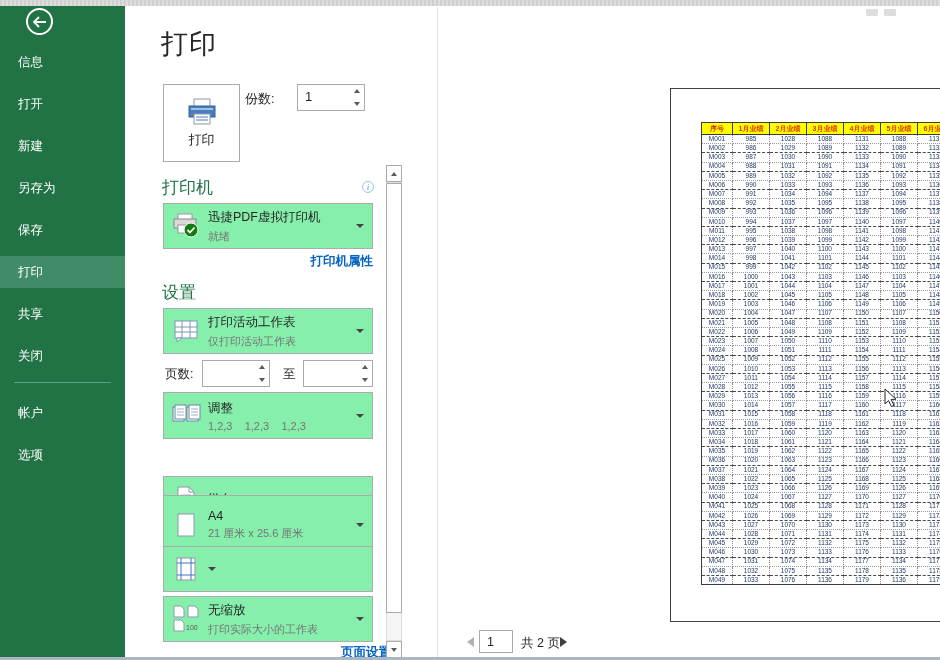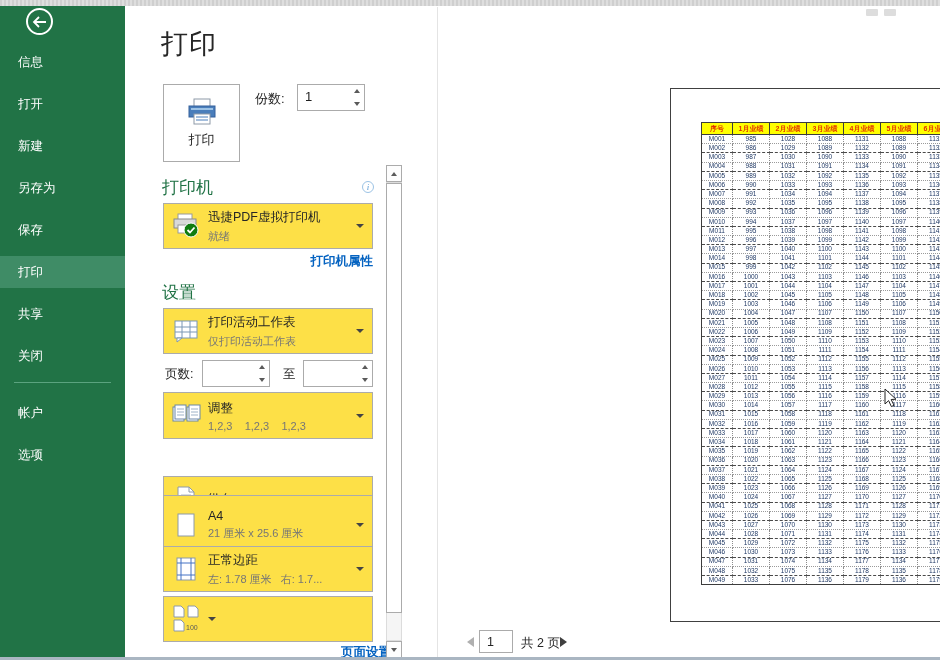--- a/index.html
+++ b/index.html
@@ -21,34 +21,34 @@
   .sb-menu { position:absolute; left:0; top:46px; width:125px; }
   .sb-item { height:32px; line-height:32px; padding-left:18px; color:#fff; font-size:12.5px; cursor:pointer; margin-bottom:10px; }
   .sb-item.active { background:#3f8c66; }
   .sb-divider { height:1px; background:#5ba37f; margin:4px 14px 14px 14px; }
 
   
   .page-title { position:absolute; left:161px; top:26px; font-size:27px; color:#262626; letter-spacing:1px; }
   .print-big { position:absolute; left:163px; top:84px; width:77px; height:78px; border:1px solid #ababab; background:#fff;
                display:flex; flex-direction:column; align-items:center; justify-content:center; gap:5px; cursor:pointer; }
   .print-big .lbl { font-size:13px; color:#262626; }
-  .copies-label { position:absolute; left:255px; top:90px; font-size:13px; color:#262626; }
+  .copies-label { position:absolute; left:245px; top:90px; font-size:13px; color:#262626; }
   .spinbox { position:absolute; border:1px solid #ababab; background:#fff; display:flex; }
   .spinbox .val { flex:1; font-size:13px; color:#1f1f1f; padding:4px 0 0 7px; }
   .spinbox .arrows { width:15px; display:flex; flex-direction:column; }
   .spinbox .arrows div { flex:1; display:flex; align-items:center; justify-content:center; cursor:pointer; }
   .tri-up { width:0; height:0; border-left:3.5px solid transparent; border-right:3.5px solid transparent; border-bottom:4px solid #5a5a5a; }
   .tri-dn { width:0; height:0; border-left:3.5px solid transparent; border-right:3.5px solid transparent; border-top:4px solid #5a5a5a; }
   .copies-spin { left:297px; top:84px; width:68px; height:27px; }
 
   .sec-header { position:absolute; font-size:17px; color:#217346; }
   .info-icon { position:absolute; left:362px; top:181px; width:12px; height:12px; border:1px solid #9cc3e5; border-radius:50%;
                color:#5b9bd5; font-size:9px; line-height:10px; text-align:center; font-family:"Liberation Serif",serif; font-style:italic; }
 
-  .drop { position:absolute; left:163px; width:210px; border:1px solid #ababab; background:#fde047; display:flex; align-items:center; cursor:pointer; }
+  .drop { position:absolute; left:163px; width:210px; border:1px solid #ababab; background:#86efac; display:flex; align-items:center; cursor:pointer; }
   .drop .ic { width:44px; display:flex; align-items:center; justify-content:center; flex-shrink:0; }
   .drop .tx { flex:1; overflow:hidden; }
   .drop .t1 { font-size:12.5px; color:#262626; white-space:pre; }
   .drop .t2 { font-size:11px; color:#767676; margin-top:3px; white-space:pre; }
   .drop .caret { width:16px; flex-shrink:0; }
   .caret i { display:block; width:0; height:0; border-left:4px solid transparent; border-right:4px solid transparent; border-top:4.5px solid #444; }
 
   .link { position:absolute; color:#0563c1; font-size:12.5px; cursor:pointer;font-weight:bold; }
 
   .pages-label { position:absolute; left:165px; top:366px; font-size:12.5px; color:#262626; }
@@ -281,37 +281,37 @@
   <div class="drop" style="top:546px; height:46px;">
     <div class="ic">
       <svg width="22" height="26" viewBox="0 0 22 26">
         <rect x="2" y="2" width="18" height="22" fill="#fff" stroke="#8e9aa8"></rect>
         <line x1="6" y1="2" x2="6" y2="24" stroke="#4472c4"></line>
           <line x1="16" y1="2" x2="16" y2="24" stroke="#4472c4"></line>
         <line x1="2" y1="7" x2="20" y2="7" stroke="#4472c4"></line>
           <line x1="2" y1="19" x2="20" y2="19" stroke="#4472c4"></line>
       </svg>
     </div>
-    <div class="tx">
-      <div class="t1">正常边距</div>
-      <div class="t2">左: 1.78 厘米   右: 1.7...</div>
-    </div>
     <div class="caret">
         <i></i>
       </div>
   </div>
 
   <div class="drop" style="top:596px; height:46px;">
     <div class="ic">
       <svg width="30" height="28" viewBox="0 0 30 28">
         <path d="M3 1 L10 1 L13 4 L13 12 L3 12 Z" fill="#fff" stroke="#8e9aa8"></path>
         <path d="M17 1 L24 1 L27 4 L27 12 L17 12 Z" fill="#fff" stroke="#8e9aa8"></path>
         <path d="M3 15 L10 15 L13 18 L13 26 L3 26 Z" fill="#fff" stroke="#8e9aa8"></path>
         <text x="15" y="25" font-size="7" fill="#5a5a5a" font-family="Liberation Sans,sans-serif">100</text>
       </svg>
+    </div>
+    <div class="tx">
+      <div class="t1">无缩放</div>
+      <div class="t2">打印实际大小的工作表</div>
     </div>
     <div class="caret">
         <i></i>
       </div>
   </div>
 
   <div class="link" style="top:644px; right:549px;margin-left:39px;">页面设置</div>
 
   <div class="v-scroll">
     <div class="v-btn" style="top:0;">

